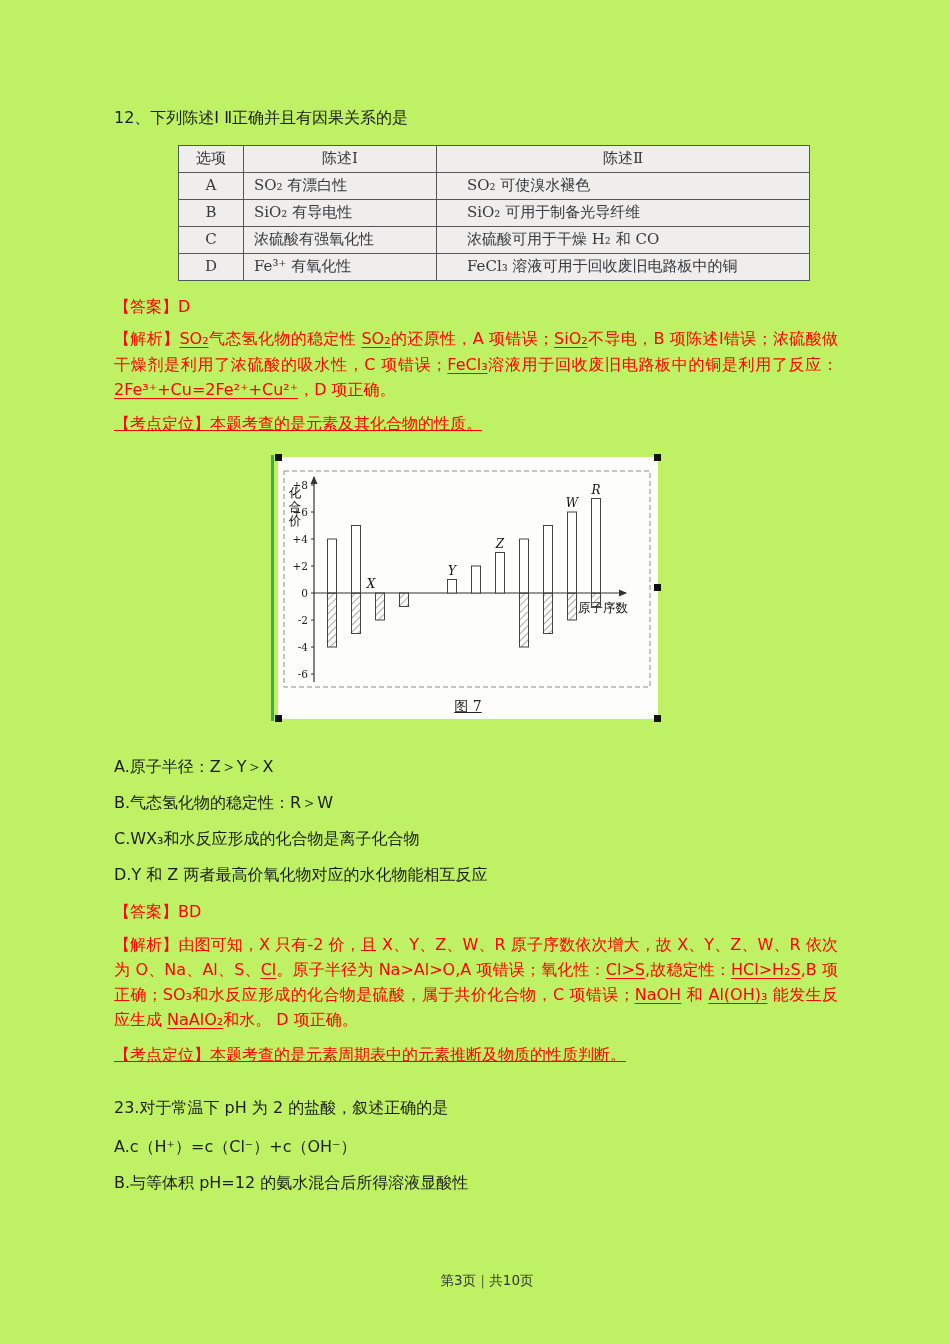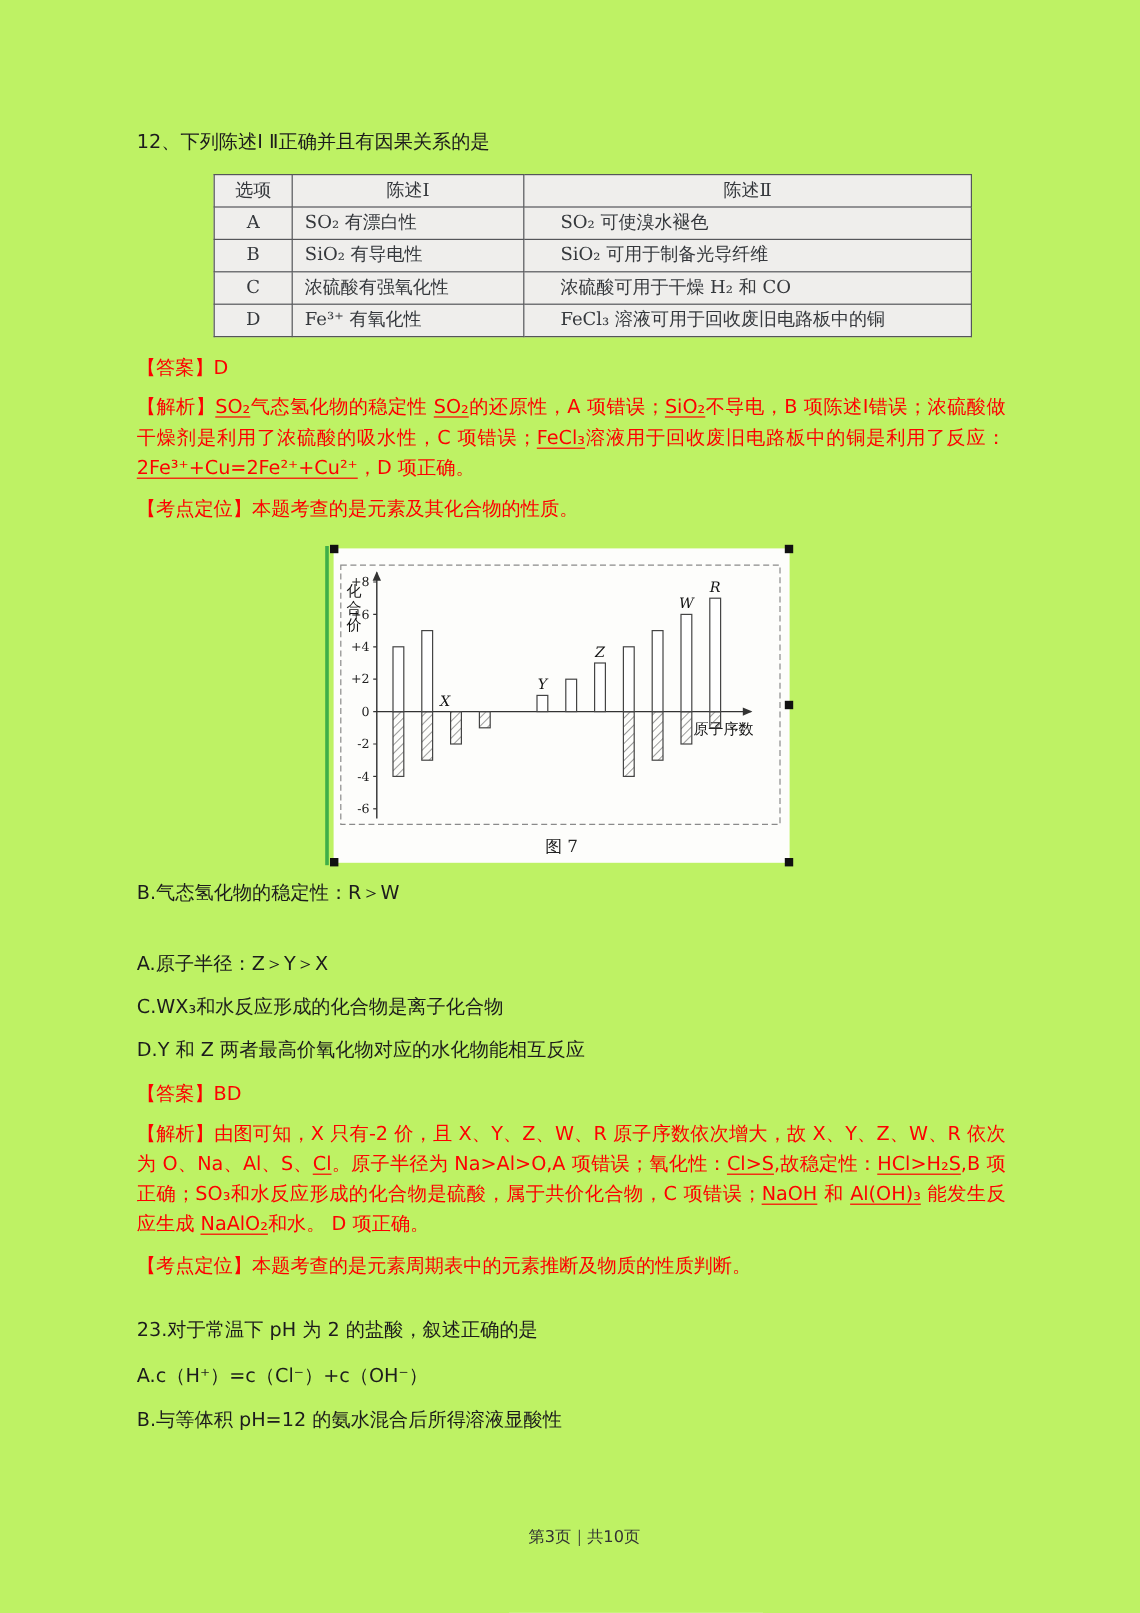--- a/index.html
+++ b/index.html
@@ -8,39 +8,39 @@
     font-family:"DejaVu Sans","Liberation Sans",sans-serif;color:#1c1c1c;
     -webkit-font-smoothing:antialiased;
   }
   .page{position:relative;width:950px;height:1344px;overflow:hidden;background:#bef264;}
   .content{padding:106px 112px 0 114px;font-size:16px;line-height:1.45;}
   p{margin:0;}
   .q-title{margin:0 0 16px 0;}
   .red{color:#fe0000;}
   .ans-line{margin:14px 0 8px 0;}
   .analysis{line-height:1.58;text-align:justify;margin:0 0 10px 0;}
-  .keypoint{margin:5px 0 0 0;}
+  .keypoint{margin:5px 0 0 0;text-decoration:underline;}
   .u-seg{text-decoration:underline;text-underline-offset:3px;}
 
   
   .scan-table-wrap{margin-left:64px;}
   table.scan-table{border-collapse:collapse;background:#efeeec;color:#35383c;
     font-family:"DejaVu Serif","Liberation Serif",serif;font-size:15px;}
   .scan-table th,.scan-table td{border:1px solid #55565a;padding:2px 10px;height:22px;font-weight:normal;}
   .scan-table th{text-align:center;}
   .scan-table td.c{width:44px;text-align:center;}
   .scan-table td.s1{width:172px;text-align:left;}
   .scan-table td.s2{width:332px;text-align:left;padding-left:30px;}
 
   .q22-title{margin-top:34px;}
 
   
   figure.chart-figure{position:relative;width:380px;margin:22px 0 0 164px;background:#fdfdfb;padding:6px 0 2px 0;}
   figure.chart-figure svg{display:block;margin:0 auto;}
-  figcaption{text-align:center;font-size:14px;color:#222;margin-top:1px;font-family:"DejaVu Serif","Liberation Serif",serif;}
+  figcaption{text-align:center;font-size:14px;color:#222;margin-top:1px;font-family:"DejaVu Serif","Liberation Serif",serif;text-decoration:underline;}
   .green-line{position:absolute;left:-7px;top:-2px;bottom:-2px;width:3px;background:#3fae49;}
   .handle{position:absolute;width:7px;height:7px;background:#111;}
   .handle.tl{left:-3px;top:-3px;}
   .handle.tr{right:-3px;top:-3px;}
   .handle.bl{left:-3px;bottom:-3px;}
   .handle.br{right:-3px;bottom:-3px;}
   .handle.mr{right:-3px;top:50%;margin-top:-4px;}
   .tk{font-size:10.5px;fill:#222;font-family:"DejaVu Serif","Liberation Serif",serif;}
   .cn{font-size:12.5px;fill:#111;}
   .pl{font-size:12px;font-style:italic;fill:#111;font-family:"DejaVu Serif","Liberation Serif",serif;}
@@ -158,22 +158,22 @@
           <rect x="287.5" y="49" width="9" height="81" fill="#ffffff" stroke="#444" stroke-width="1"></rect>
           <rect x="287.5" y="130" width="9" height="27" fill="url(#hatch)" stroke="#444" stroke-width="1"></rect>
           <text x="292" y="44" text-anchor="middle" class="pl">W</text>
           <rect x="311.5" y="35.5" width="9" height="94.5" fill="#ffffff" stroke="#444" stroke-width="1"></rect>
           <rect x="311.5" y="130" width="9" height="13.5" fill="url(#hatch)" stroke="#444" stroke-width="1"></rect>
           <text x="316" y="30.5" text-anchor="middle" class="pl">R</text>
         </svg>
       <figcaption>图 7</figcaption>
     </figure>
 
+    <p class="opt first">A.原子半径：Z＞Y＞X</p>
     <p class="opt">B.气态氢化物的稳定性：R＞W</p>
-    <p class="opt first">A.原子半径：Z＞Y＞X</p>
     <p class="opt">C.WX₃和水反应形成的化合物是离子化合物</p>
     <p class="opt">D.Y 和 Z 两者最高价氧化物对应的水化物能相互反应</p>
 
     <p class="red ans-line"><span>【答案】</span><span>BD</span></p>
 
     <p class="red analysis"><span>【解析】</span><span><span>由图可知，X 只有-2 价，且 X、Y、Z、W、R 原子序数依次增大，故 X、Y、Z、W、R 依次为 O、Na、Al、S、</span><span class="u-seg">Cl</span><span>。原子半径为 Na&gt;Al&gt;O,A 项错误；氧化性：</span><span class="u-seg">Cl&gt;S</span><span>,故稳定性：</span><span class="u-seg">HCl&gt;H₂S</span><span>,B 项正确；SO₃和水反应形成的化合物是硫酸，属于共价化合物，C 项错误；</span><span class="u-seg">NaOH</span><span> 和 </span><span class="u-seg">Al(OH)₃</span><span> 能发生反应生成 </span><span class="u-seg">NaAlO₂</span><span>和水。 D 项正确。</span></span></p>
 
     <p class="red keypoint">【考点定位】本题考查的是元素周期表中的元素推断及物质的性质判断。</p>
 
     <p class="q-title q23-title">23.对于常温下 pH 为 2 的盐酸，叙述正确的是</p>

